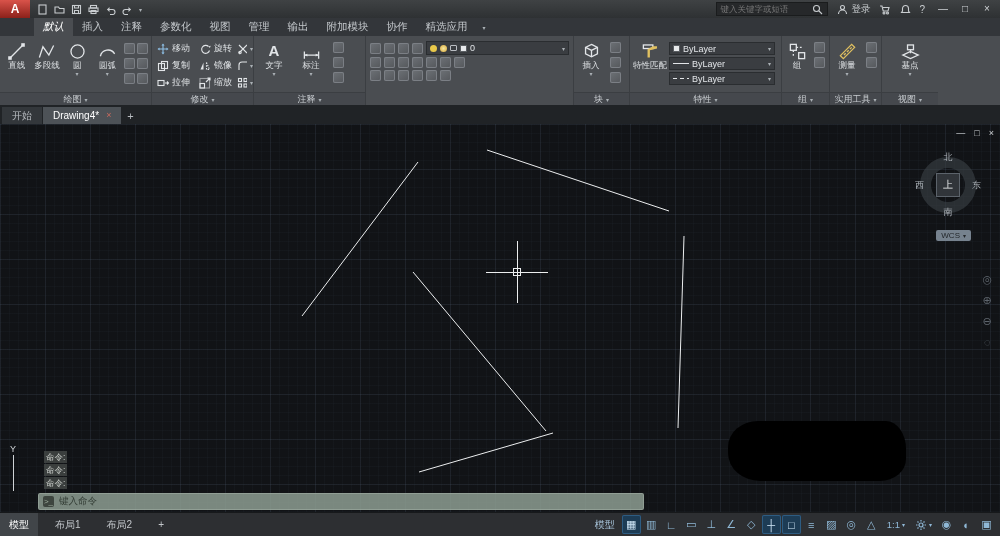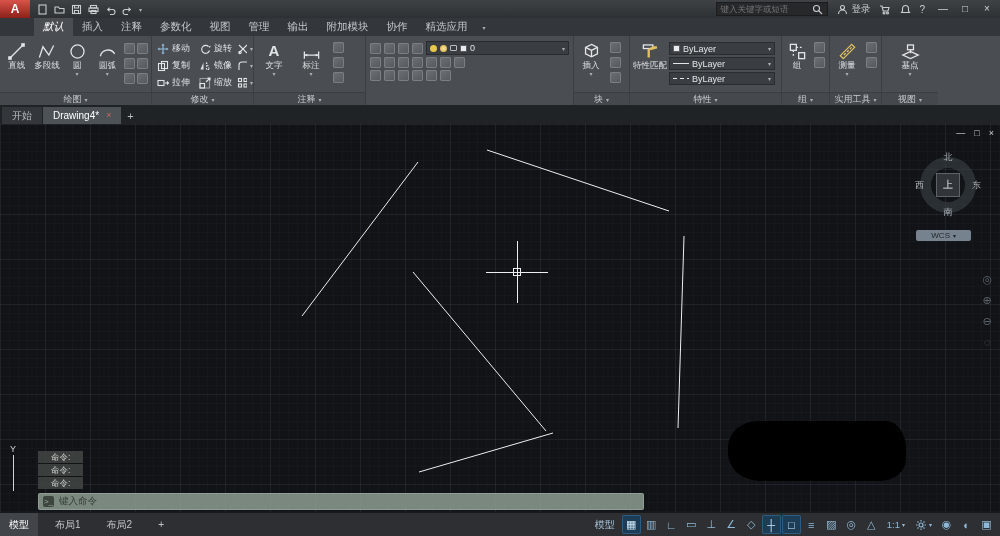--- a/index.html
+++ b/index.html
@@ -89,28 +89,28 @@
   .chb{position:absolute;left:-4px;top:-4px;width:8px;height:8px;border:1px solid #eceeef;background:transparent;}
   .winctl{position:absolute;right:6px;top:4px;display:flex;gap:9px;color:#cfd3d6;font-size:9px;}
   .viewcube{position:absolute;right:19px;top:28px;width:66px;height:66px;}
   .vc-ring{position:absolute;inset:5px;border-radius:50%;border:11px solid rgba(60,66,72,.6);}
   .vc-l{position:absolute;font-size:9px;color:#aeb4ba;}
   .vc-n{top:-1px;left:50%;transform:translateX(-50%);}
   .vc-s{bottom:-1px;left:50%;transform:translateX(-50%);}
   .vc-w{left:0;top:50%;transform:translateY(-50%);}
   .vc-e{right:0;top:50%;transform:translateY(-50%);}
   .vc-center{position:absolute;left:50%;top:50%;transform:translate(-50%,-50%);width:24px;height:24px;background:#31353a;border:1px solid #5c636b;color:#e8eaec;font-size:10px;display:flex;align-items:center;justify-content:center;}
-  .wcs-chip{position:absolute;right:29px;top:106px;background:#76828e;color:#22262a;font-size:8px;padding:1px 15px;border-radius:2px;display:flex;gap:3px;align-items:center;}
+  .wcs-chip{position:absolute;right:29px;top:106px;background:#76828e;color:#22262a;font-size:8px;padding:1px 5px;border-radius:2px;display:flex;gap:3px;align-items:center;}
   .wcs-chip i{font-style:normal;font-size:6px;}
   .navbar{position:absolute;right:8px;top:150px;display:flex;flex-direction:column;gap:10px;align-items:center;color:rgba(170,182,194,.5);font-size:11px;line-height:11px;}
   .blob{position:absolute;left:728px;top:297px;width:178px;height:60px;background:#000;border-radius:30px 20px 26px 32px / 26px 28px 22px 28px;}
   .ucs{position:absolute;left:10px;top:320px;color:#cfd3d6;font-size:9px;}
   .ucs-line{width:1px;height:36px;background:#cfd3d6;margin:1px 0 0 3px;}
   .cmdhist{position:absolute;left:38px;top:327px;display:flex;flex-direction:column;gap:1px;align-items:flex-start;}
-  .chip{background:rgba(66,71,68,.85);color:#ccd0cc;font-size:8.5px;line-height:12px;padding:0 13px;}
+  .chip{background:rgba(66,71,68,.85);color:#ccd0cc;font-size:8.5px;line-height:12px;padding:0 2px;margin-left:6px;}
   .cmdbar{position:absolute;left:38px;top:369px;width:606px;height:17px;background:rgba(141,157,146,.85);border:1px solid rgba(200,210,200,.3);border-radius:2px;display:flex;align-items:center;gap:5px;padding:0 4px;}
   .cmd-grip{width:11px;height:11px;background:#3d453f;border-radius:2px;color:#9fae9f;font-size:8px;line-height:11px;text-align:center;flex:none;}
   .cmd-prompt{color:#333d35;font-size:9.5px;}
 
   
   .statusbar{height:24px;background:#2d2f32;border-top:1px solid #17191b;display:flex;align-items:center;font-size:10px;gap:8px;}
   .ltab{height:24px;display:flex;align-items:center;padding:0 9px;color:#c3c7cb;}
   .ltab.active{background:#414549;color:#fff;}
   .st-right{margin-left:auto;display:flex;align-items:center;gap:1px;padding-right:4px;}
   .st-text{color:#a8c4da;padding:0 6px;}

